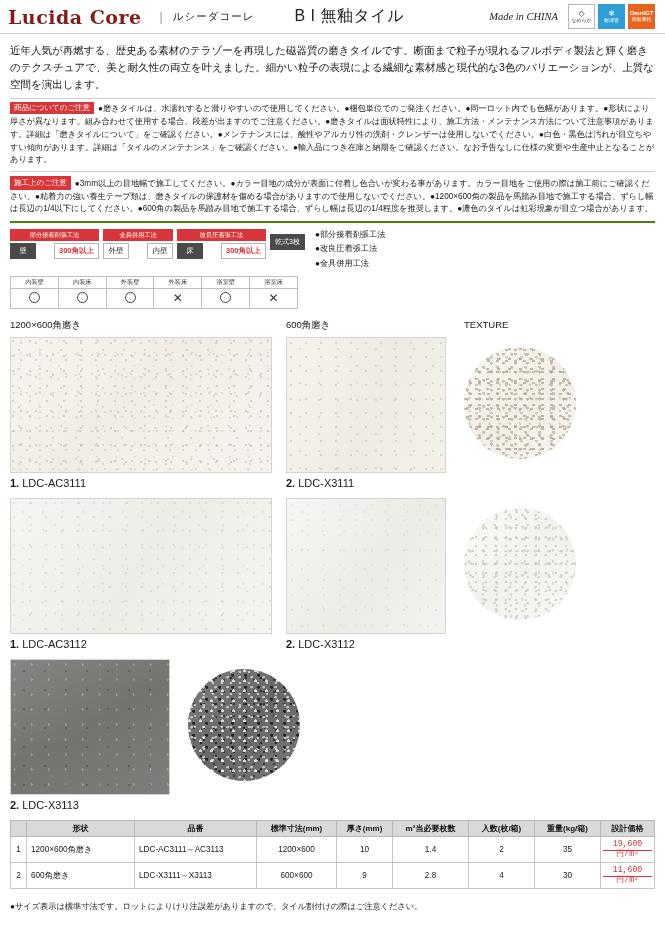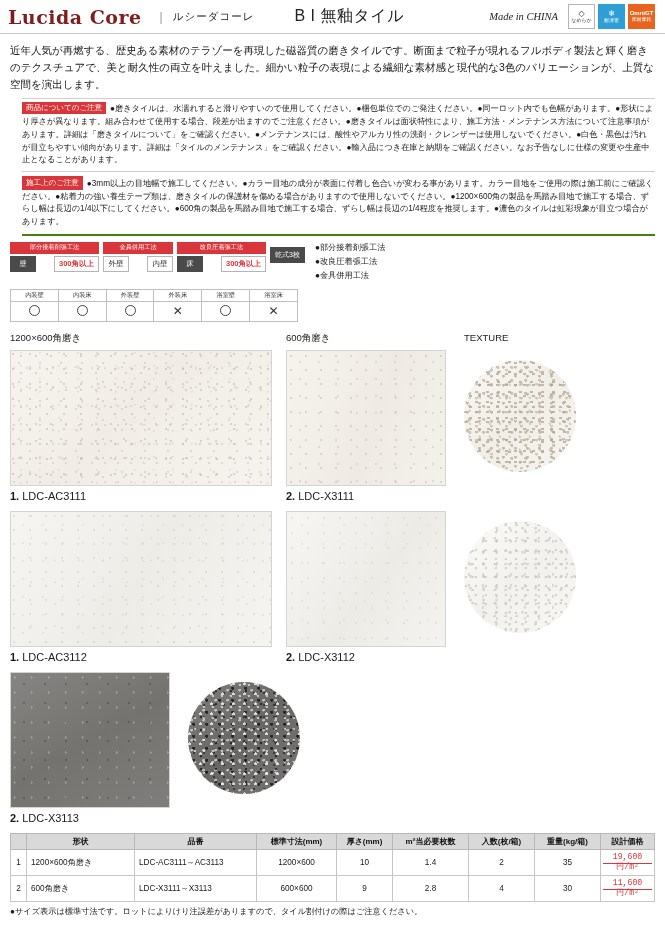--- a/index.html
+++ b/index.html
@@ -59,21 +59,21 @@
 
   
   .lead {
     padding: 8px 10px 6px 10px;
     font-size: 10.5px;
     line-height: 1.6;
     color: #141414;
   }
 
   
-  .notes { padding: 0 10px; margin-left: 12px; }
+  .notes { padding: 0 10px; }
   .note-block {
     border-top: 1px solid #cfcfcf;
     border-bottom: 1px solid #cfcfcf;
     padding: 3px 0 4px 0;
     margin-bottom: 0;
   }
   .note-tag {
     display:inline-block;
     background:#d8363a;
     color:#fff;
@@ -238,21 +238,21 @@
       radial-gradient(circle at 74% 26%, rgba(255,255,255,.6) 0 1.1px, transparent 1.3px),
       radial-gradient(circle at 86% 70%, rgba(15,15,15,.7) 0 1.3px, transparent 1.5px),
       radial-gradient(circle at 30% 82%, rgba(245,245,245,.6) 0 1.2px, transparent 1.4px),
       radial-gradient(circle at 60% 92%, rgba(25,25,25,.6) 0 1.2px, transparent 1.4px),
       linear-gradient(135deg,#807e7c 0%,#696765 50%,#787674 100%);
     background-size: 11px 10px, 13px 12px, 9px 11px, 15px 13px, 12px 10px, 10px 12px, 100% 100%;
   }
 
   
   .spec {
-    margin: 4px 10px 0 10px;
+    margin: 4px 10px 8px 10px;
     border-collapse: collapse;
     width: 645px;
     font-size: 8.2px;
   }
   .spec th {
     background:#d9d9d9;
     border:1px solid #b8b8b8;
     font-weight:bold;
     padding: 2px 3px;
     text-align:center;

